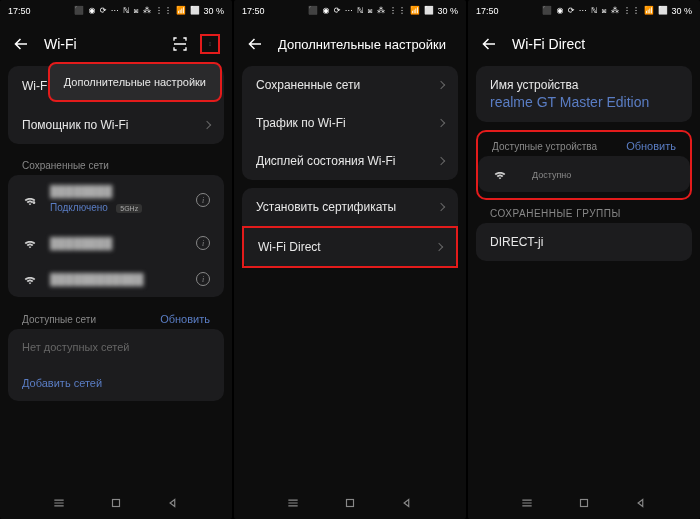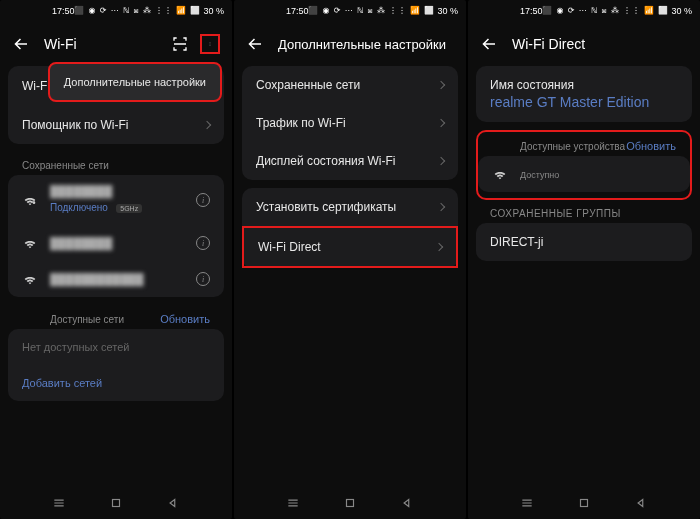--- a/index.html
+++ b/index.html
@@ -1,18 +1,18 @@
 <!DOCTYPE html>
 <html><head>
 <meta charset="utf-8">
 <style>
   * { margin: 0; padding: 0; box-sizing: border-box; font-family: -apple-system, sans-serif; }
   body { background: #000; width: 700px; height: 519px; display: flex; gap: 2px; }
   .phone { width: 232px; height: 519px; background: #0d0d0d; position: relative; display: flex; flex-direction: column; overflow: hidden; border-radius: 2px; }
-  .status-bar { height: 22px; display: flex; align-items: center; justify-content: flex-end; padding: 0 8px; color: #fff; font-size: 9px; font-weight: 500; }
+  .status-bar { height: 22px; display: flex; align-items: center; justify-content: space-between; padding: 0 8px; color: #fff; font-size: 9px; font-weight: 500; }
   .status-right { display: flex; align-items: center; gap: 2px; }
   .status-icons { font-size: 8px; letter-spacing: 1px; }
   .app-bar { height: 44px; display: flex; align-items: center; padding: 0 12px; color: #fff; gap: 14px; }
   .back-icon { width: 18px; height: 18px; fill: #fff; }
   .title { font-size: 14px; font-weight: 500; flex: 1; }
   .bar-actions { display: flex; gap: 10px; align-items: center; }
   .icon-btn { width: 20px; height: 20px; display: flex; align-items: center; justify-content: center; }
   .highlight-red { border: 2px solid #e31b1b; }
   .content { flex: 1; overflow-y: auto; padding: 0 8px; }
   .card { background: #1c1c1e; border-radius: 10px; margin-bottom: 8px; }
@@ -24,26 +24,26 @@
   .section-label { color: #888; font-size: 10px; padding: 8px 14px 4px; }
   .wifi-row { padding: 10px 14px; display: flex; align-items: center; gap: 12px; color: #ccc; }
   .wifi-icon { width: 16px; height: 16px; }
   .wifi-info { flex: 1; }
   .wifi-name { font-size: 11px; color: #aaa; filter: blur(2px); }
   .wifi-sub { font-size: 10px; color: #5a7dc4; }
   .badge { background: #333; color: #aaa; font-size: 7px; padding: 1px 4px; border-radius: 3px; margin-left: 4px; }
   .info-icon { width: 14px; height: 14px; border: 1px solid #888; border-radius: 50%; display: flex; align-items: center; justify-content: center; font-size: 8px; color: #888; font-family: serif; font-style: italic; }
   .link { color: #5a7dc4; font-size: 11px; }
   .muted { color: #666; font-size: 11px; }
-  .flex-between { display: flex; justify-content: space-between; align-items: center; margin-left: 28px; }
+  .flex-between { display: flex; justify-content: space-between; align-items: center; }
   .nav-bar { height: 32px; display: flex; justify-content: space-around; align-items: center; padding: 0 30px; }
   .nav-icon { width: 14px; height: 14px; }
   .popup { position: absolute; right: 10px; top: 62px; background: #2a2a2c; border-radius: 8px; padding: 12px 14px; color: #e8e8e8; font-size: 11px; z-index: 10; }
   .device-sub { font-size: 14px; color: #5a7dc4; margin-top: 2px; }
-  .avail-sub { font-size: 9px; color: #888; margin-top: 2px; }
+  .avail-sub { font-size: 9px; color: #888; margin-top: 2px; margin-left: 12px; }
 </style>
 </head>
 <body>
 
 <div class="phone">
   <div class="status-bar">
     <span>17:50</span>
     <div class="status-right">
       <span class="status-icons">⬛ ◉ ⟳ ⋯   ℕ ⧈ ⁂ ⋮⋮ 📶 ⬜</span>
       <span>30 %</span>
@@ -202,21 +202,21 @@
   </div>
   <div class="app-bar">
     <svg class="back-icon" viewBox="0 0 24 24">
         <path d="M20 11H7l5-5-1.4-1.4L3.2 12l7.4 7.4L12 18l-5-5h13z"></path>
       </svg>
     <span class="title">Wi-Fi Direct</span>
   </div>
   <div class="content">
     <div class="card">
       <div class="row" style="display:block">
-        <div>Имя состояния</div>
+        <div>Имя устройства</div>
         <div class="device-sub">realme GT Master Edition</div>
       </div>
     </div>
     <div class="highlight-red" style="border-radius:10px;padding-bottom:2px">
       <div class="flex-between" style="padding:8px 14px 4px">
         <span class="section-label" style="padding:0">Доступные устройства</span>
         <span class="link">Обновить</span>
       </div>
       <div class="card" style="margin-bottom:4px">
         <div class="wifi-row">

